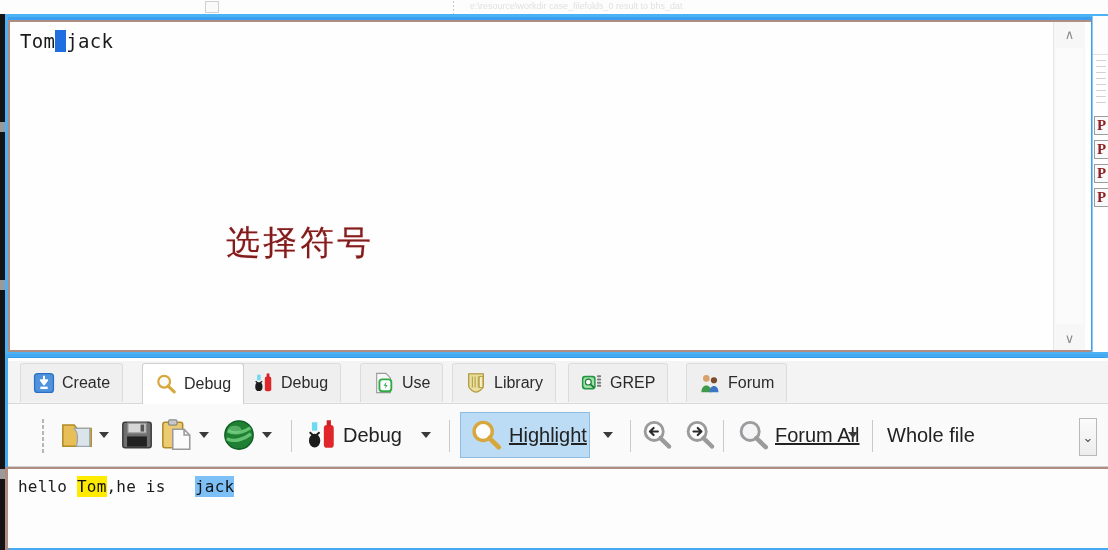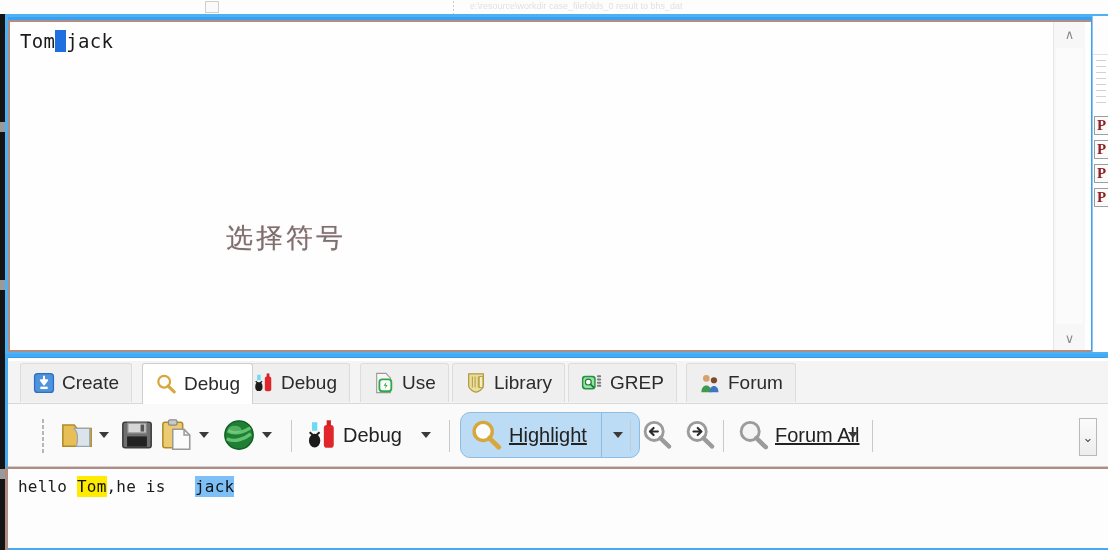--- a/index.html
+++ b/index.html
@@ -45,21 +45,21 @@
     position:absolute;left:10px;top:8px;
     font-family:"DejaVu Sans Mono", monospace;
     font-size:19px;color:#1a1a1a;letter-spacing:.3px;white-space:pre;
   }
   .sel-caret{
     display:inline-block;background:#1f6fe0;color:#ffffff;width:11px;
   }
   .cn-note{
     position:absolute;left:216px;top:198px;
     font-family:"DejaVu Sans","Liberation Sans",sans-serif;
-    font-size:27px;color:#737373;letter-spacing:3px;font-weight:500;
+    font-size:34px;color:#7f1d1d;letter-spacing:3px;font-weight:500;
     text-shadow:0 0 1px rgba(224,33,26,.45);
   }
 
   
   .vscroll{
     position:absolute;left:1053px;top:22px;width:31px;height:328px;
     background:#f7f7f7;border-left:1px solid #e6e6e6;
   }
   .vscroll .arrow{
     position:absolute;left:0;width:31px;height:24px;
@@ -97,21 +97,21 @@
   
   .tabstrip{
     position:absolute;left:8px;top:361px;width:1100px;height:42px;
     background:#f4f4f4;border-bottom:1px solid #d9d9d9;
   }
   .tab{
     position:absolute;top:2px;height:39px;box-sizing:border-box;
     display:flex;align-items:center;gap:7px;padding:0 12px;
     background:#efefef;border:1px solid #dcdcdc;border-bottom:none;
     border-top-left-radius:3px;border-top-right-radius:3px;
-    font-size:19px;color:#2b2b2b;cursor:default;
+    font-size:16px;color:#2b2b2b;cursor:default;
   }
   .tab.active{background:#ffffff;border-color:#cfcfcf;z-index:3;height:41px;top:2px;}
   .tab .ico{width:22px;height:22px;display:block;flex:0 0 auto;}
 
   
   .btnbar{
     position:absolute;left:8px;top:404px;width:1100px;height:62px;
     background:#fafafa;border-bottom:1px solid #cfcfcf;
   }
   .handle{
@@ -332,21 +332,21 @@
         <rect x="16" y="1.6" width="3" height="4" fill="#cf2024"></rect>
       </svg>
       <span class="tb-label">Debug</span>
     </div>
     <div class="tb-item" style="left:411px;">
       <span class="caret"></span>
     </div>
 
     <div class="divider" style="left:441px;"></div>
 
-    <div class="hl-box" style="left:452px;width:180px;border-radius:10px;">
+    <div class="hl-box" style="left:452px;width:130px;">
       <div class="hl-btn">
         <svg class="tb-ico" viewBox="0 0 24 24">
           <circle cx="10" cy="9.5" r="6.4" fill="#fdfdfd" stroke="#d8a73c" stroke-width="2.4"></circle>
           <path d="M14.4 14.2 L21 20.6" stroke="#d8a73c" stroke-width="3.4" stroke-linecap="round"></path>
         </svg>
         <span class="tb-label"><u>Highlight</u></span>
       </div>
       <div class="split"></div>
       <div class="hl-drop">
         <span class="caret"></span>
@@ -378,20 +378,23 @@
         <path d="M14.4 14.2 L21 20.6" stroke="#9b9b9b" stroke-width="3.2" stroke-linecap="round"></path>
       </svg>
       <span class="tb-label"><u>Forum All</u></span>
     </div>
     <div class="tb-item" style="left:838px;">
       <span class="caret"></span>
     </div>
 
     <div class="divider" style="left:864px;"></div>
 
+    <div class="tb-item" style="left:879px;">
+      <span class="tb-label">Whole file</span>
+    </div>
 
     <div class="overflow-btn">
       <span>⌄</span>
     </div>
   </div>
 
   <div class="pane-left-edge"></div>
   <div class="results">
     <div class="line"><span>hello </span><span class="mark-yellow">Tom</span><span>,he is </span><span>  </span><span class="mark-blue">jack</span></div>
   </div>

